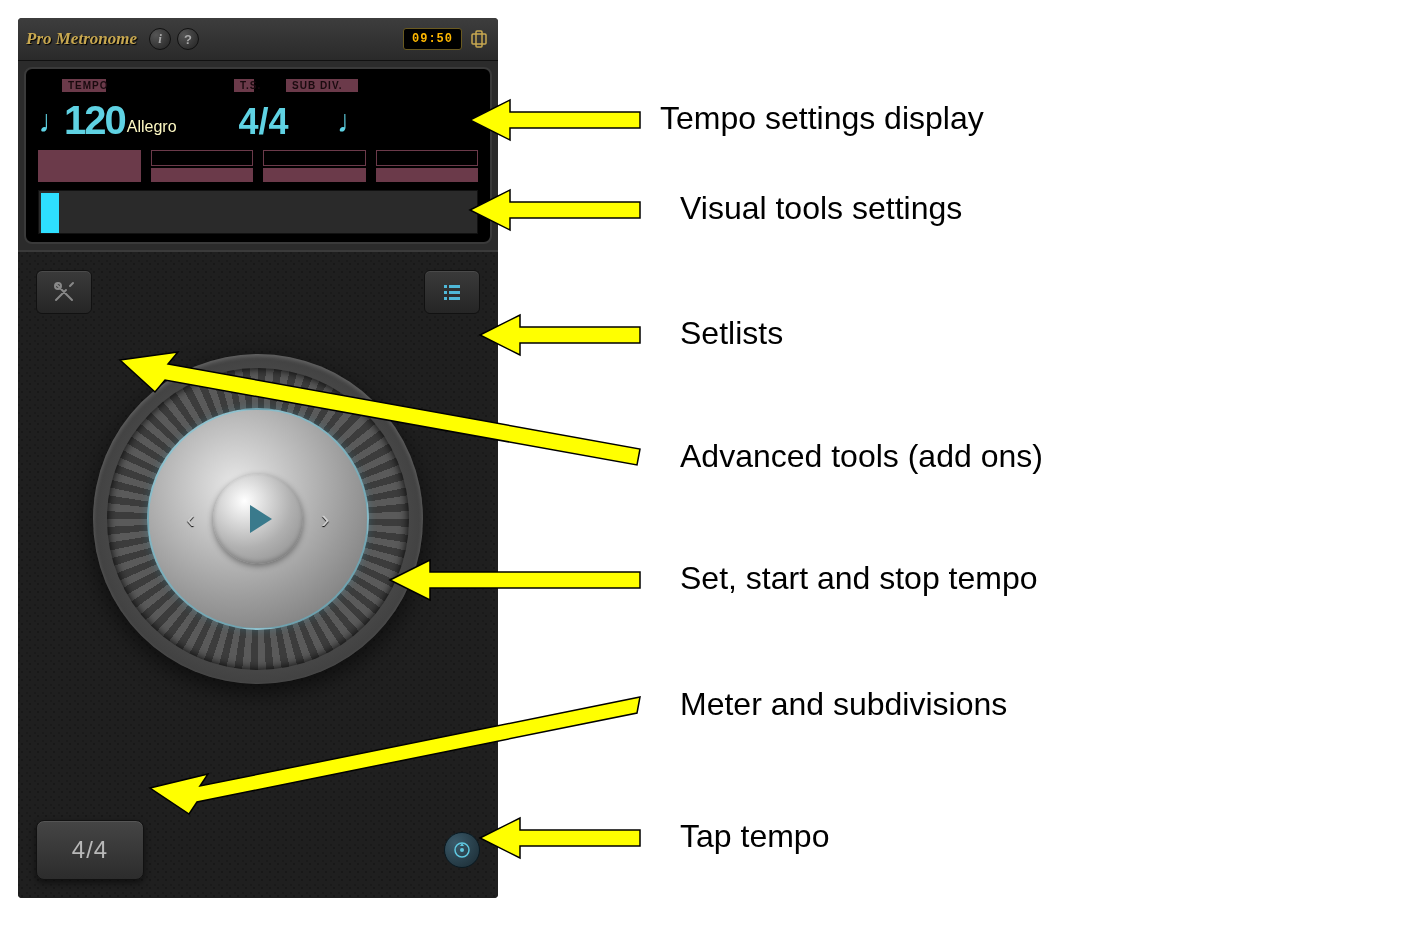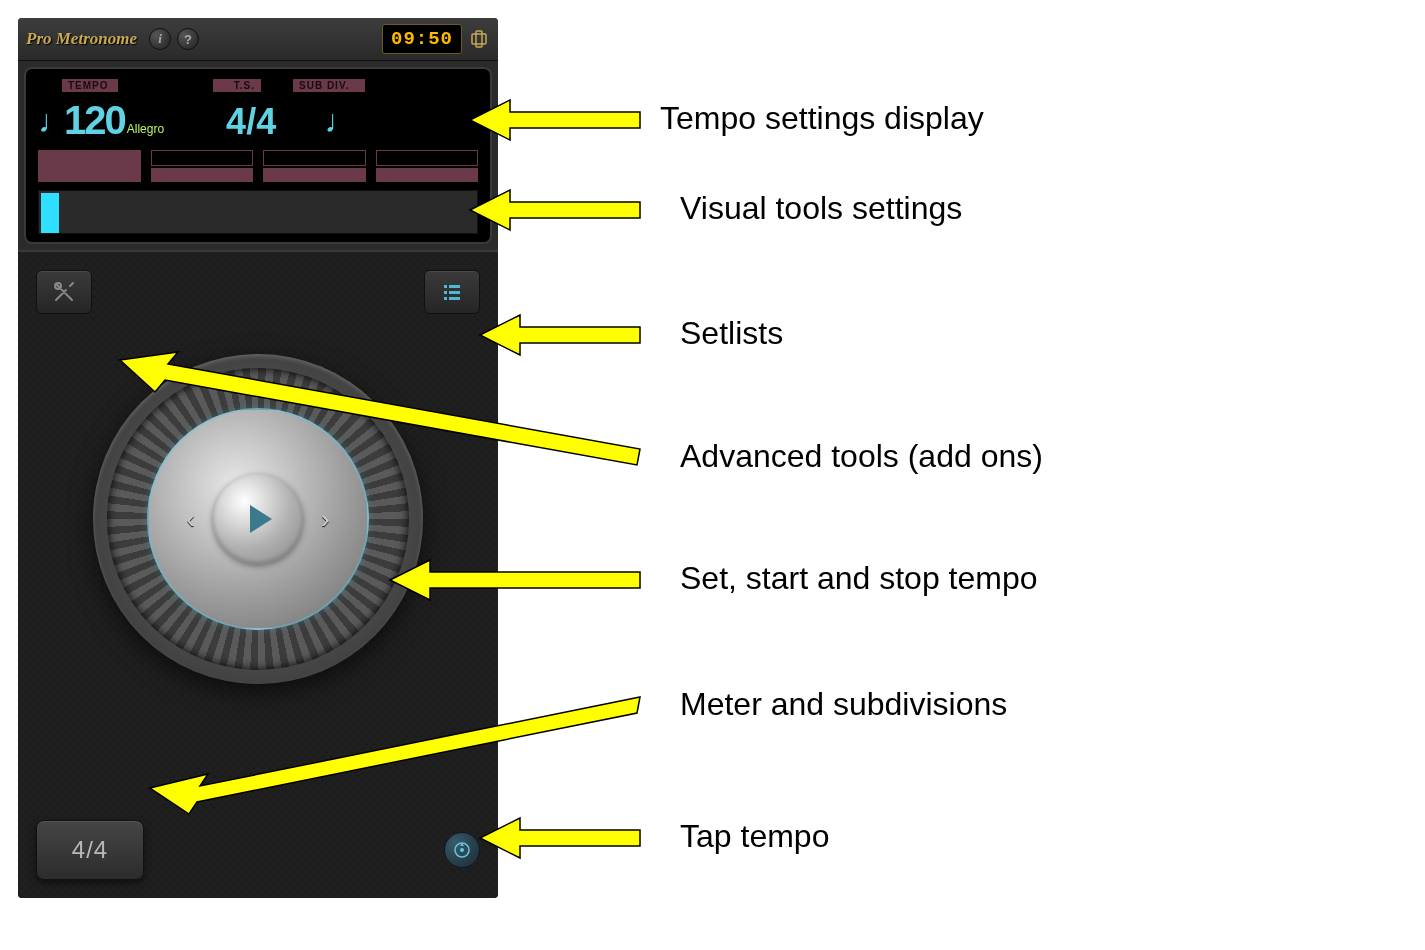--- a/index.html
+++ b/index.html
@@ -54,21 +54,21 @@
   }
   .header-spacer { flex: 1; }
   .clock-box {
     background: #000;
     border: 1px solid #6a5a20;
     border-radius: 3px;
     padding: 3px 8px;
     color: #ffb800;
     font-family: 'Courier New', monospace;
     font-weight: bold;
-    font-size: 19px;
+    font-size: 12px;
     letter-spacing: 1px;
   }
   .rotate-icon {
     width: 22px; height: 22px;
     display:flex;align-items:center;justify-content:center;
     cursor:pointer;
   }
   
   .lcd {
     margin: 6px;
@@ -83,22 +83,22 @@
     margin-bottom: 2px;
   }
   .lcd-label {
     background: #6b3a4a;
     color: #1a0a0f;
     font-size: 10px;
     font-weight: bold;
     padding: 1px 6px;
     letter-spacing: 1px;
   }
-  .lcd-label.tempo { margin-left: 24px; width: 56px; }
-  .lcd-label.ts { margin-left: 87px; width: 48px; text-align: right;}
+  .lcd-label.tempo { margin-left: 24px; width: 44px; }
+  .lcd-label.ts { margin-left: 120px; width: 20px; text-align: right;}
   .lcd-label.subdiv { margin-left: 24px; width: 72px; }
   .lcd-values {
     display: flex;
     align-items: flex-end;
     gap: 0;
     color: #5fd2e3;
     height: 46px;
   }
   .note-icon {
     color: #5fd2e3;
@@ -108,22 +108,22 @@
   }
   .tempo-val {
     font-family: 'Arial Black', sans-serif;
     font-size: 40px;
     font-weight: bold;
     letter-spacing: -2px;
     line-height: 1;
     margin-left: 2px;
   }
   .tempo-name {
-    color: #bef264;
-    font-size: 12px;
+    color: #fef9c3;
+    font-size: 16px;
     margin-left: 2px;
     align-self: flex-end;
     margin-bottom: 4px;
   }
   .ts-val {
     font-family: 'Arial Black', sans-serif;
     font-size: 36px;
     font-weight: bold;
     margin-left: 62px;
     line-height: 1;

